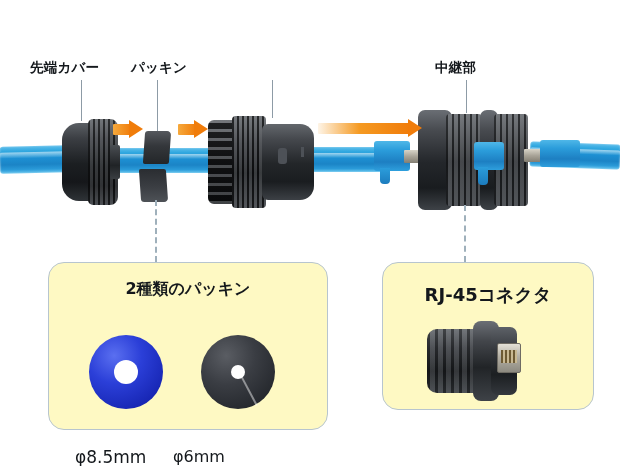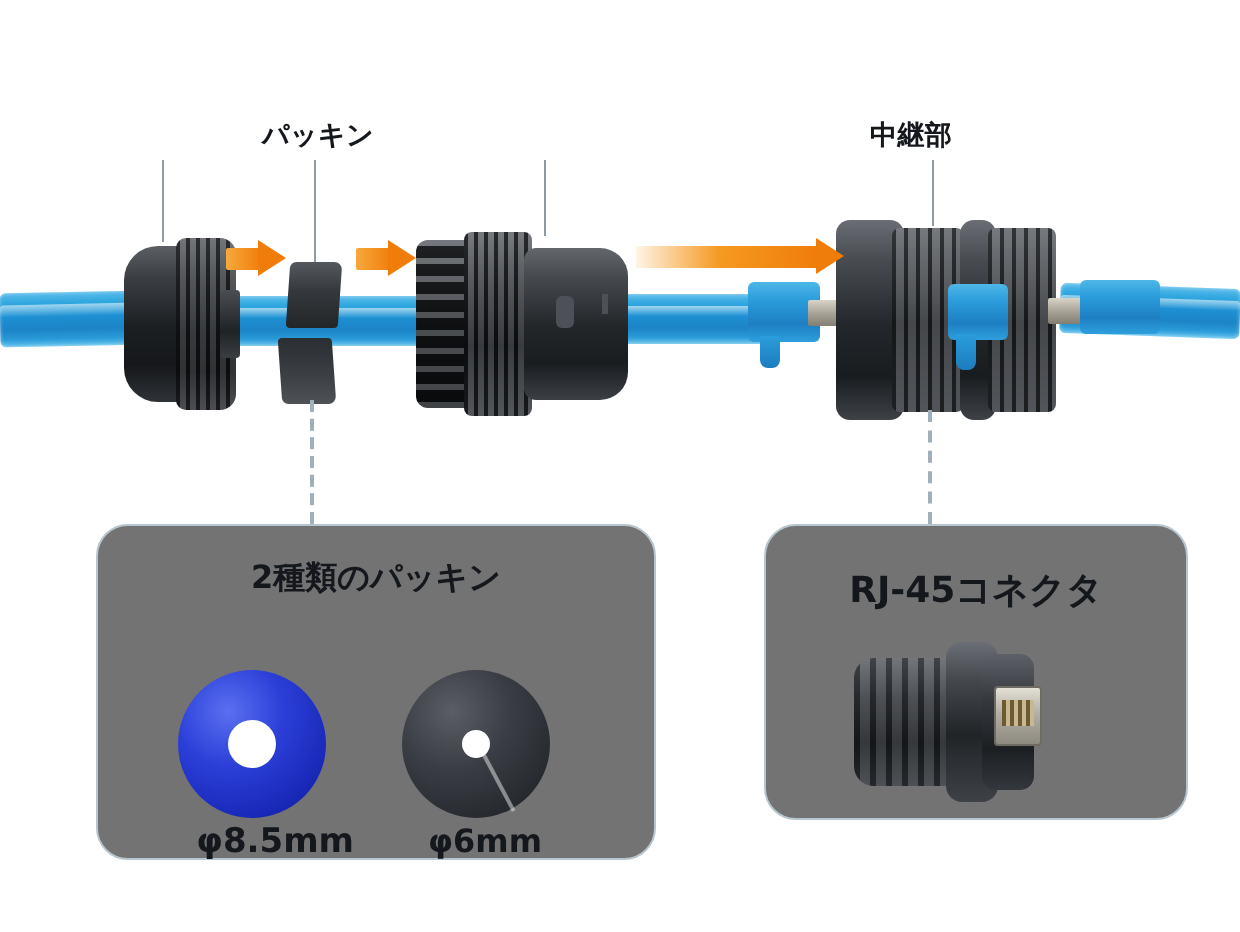--- a/index.html
+++ b/index.html
@@ -206,21 +206,21 @@
     right: 0; top: 0;
     width: 0; height: 0;
     border-top: 9.5px solid transparent;
     border-bottom: 9.5px solid transparent;
     border-left: 14px solid #f07c0a;
   }
 
   
   .callout {
     position: absolute;
-    background: #737373;
+    background: #fef9c3;
     border: 1.4px solid #b7c5cf;
     border-radius: 16px;
     box-sizing: border-box;
   }
   .dashed {
     position: absolute;
     width: 0;
     border-left: 2px dashed #9fb0bb;
   }
   .callout-title {
@@ -259,24 +259,25 @@
     border-radius: 50%;
     background: #ffffff;
   }
   .disc .slit {
     position: absolute;
     background: rgba(255,255,255,0.45);
     transform-origin: top center;
   }
   .disc-label {
     position: absolute;
-    text-align: right;
-    font-weight: bold;
+    text-align: left;
+    font-weight: normal;
     color: #14181c;
     white-space: nowrap;
+    margin-top: 36px;
   }
 
   
   #rj45-photo { position: absolute; }
   #rj45-photo .barrel {
     position: absolute;
     left: 0; top: 14px;
     width: 58px; height: 64px;
     border-radius: 10px 6px 6px 10px;
     background:
@@ -313,20 +314,21 @@
     height: 13px;
     background: repeating-linear-gradient(to right,
       #6d5a33 0 2px, #c8b892 2px 4px);
   }
 </style>
 </head>
 <body>
 
 <div id="stage">
 
+  <div class="top-label" style="left:30px; top:59px;">先端カバー</div>
   <div class="top-label" style="left:131px; top:59px;font-family:Liberation Mono, monospace;">パッキン</div>
   <div class="top-label" style="left:435px; top:59px;">中継部</div>
 
   <div class="leader" style="left:81px;  top:80px; height:41px;"></div>
   <div class="leader" style="left:157px; top:80px; height:52px;"></div>
   <div class="leader" style="left:272px; top:80px; height:38px;"></div>
   <div class="leader" style="left:466px; top:80px; height:33px;"></div>
 
   <div class="cable" style="left:0px;   top:146px; width:70px;  height:27px; transform:rotate(-1.2deg);">
       <span class="sheen"></span>

